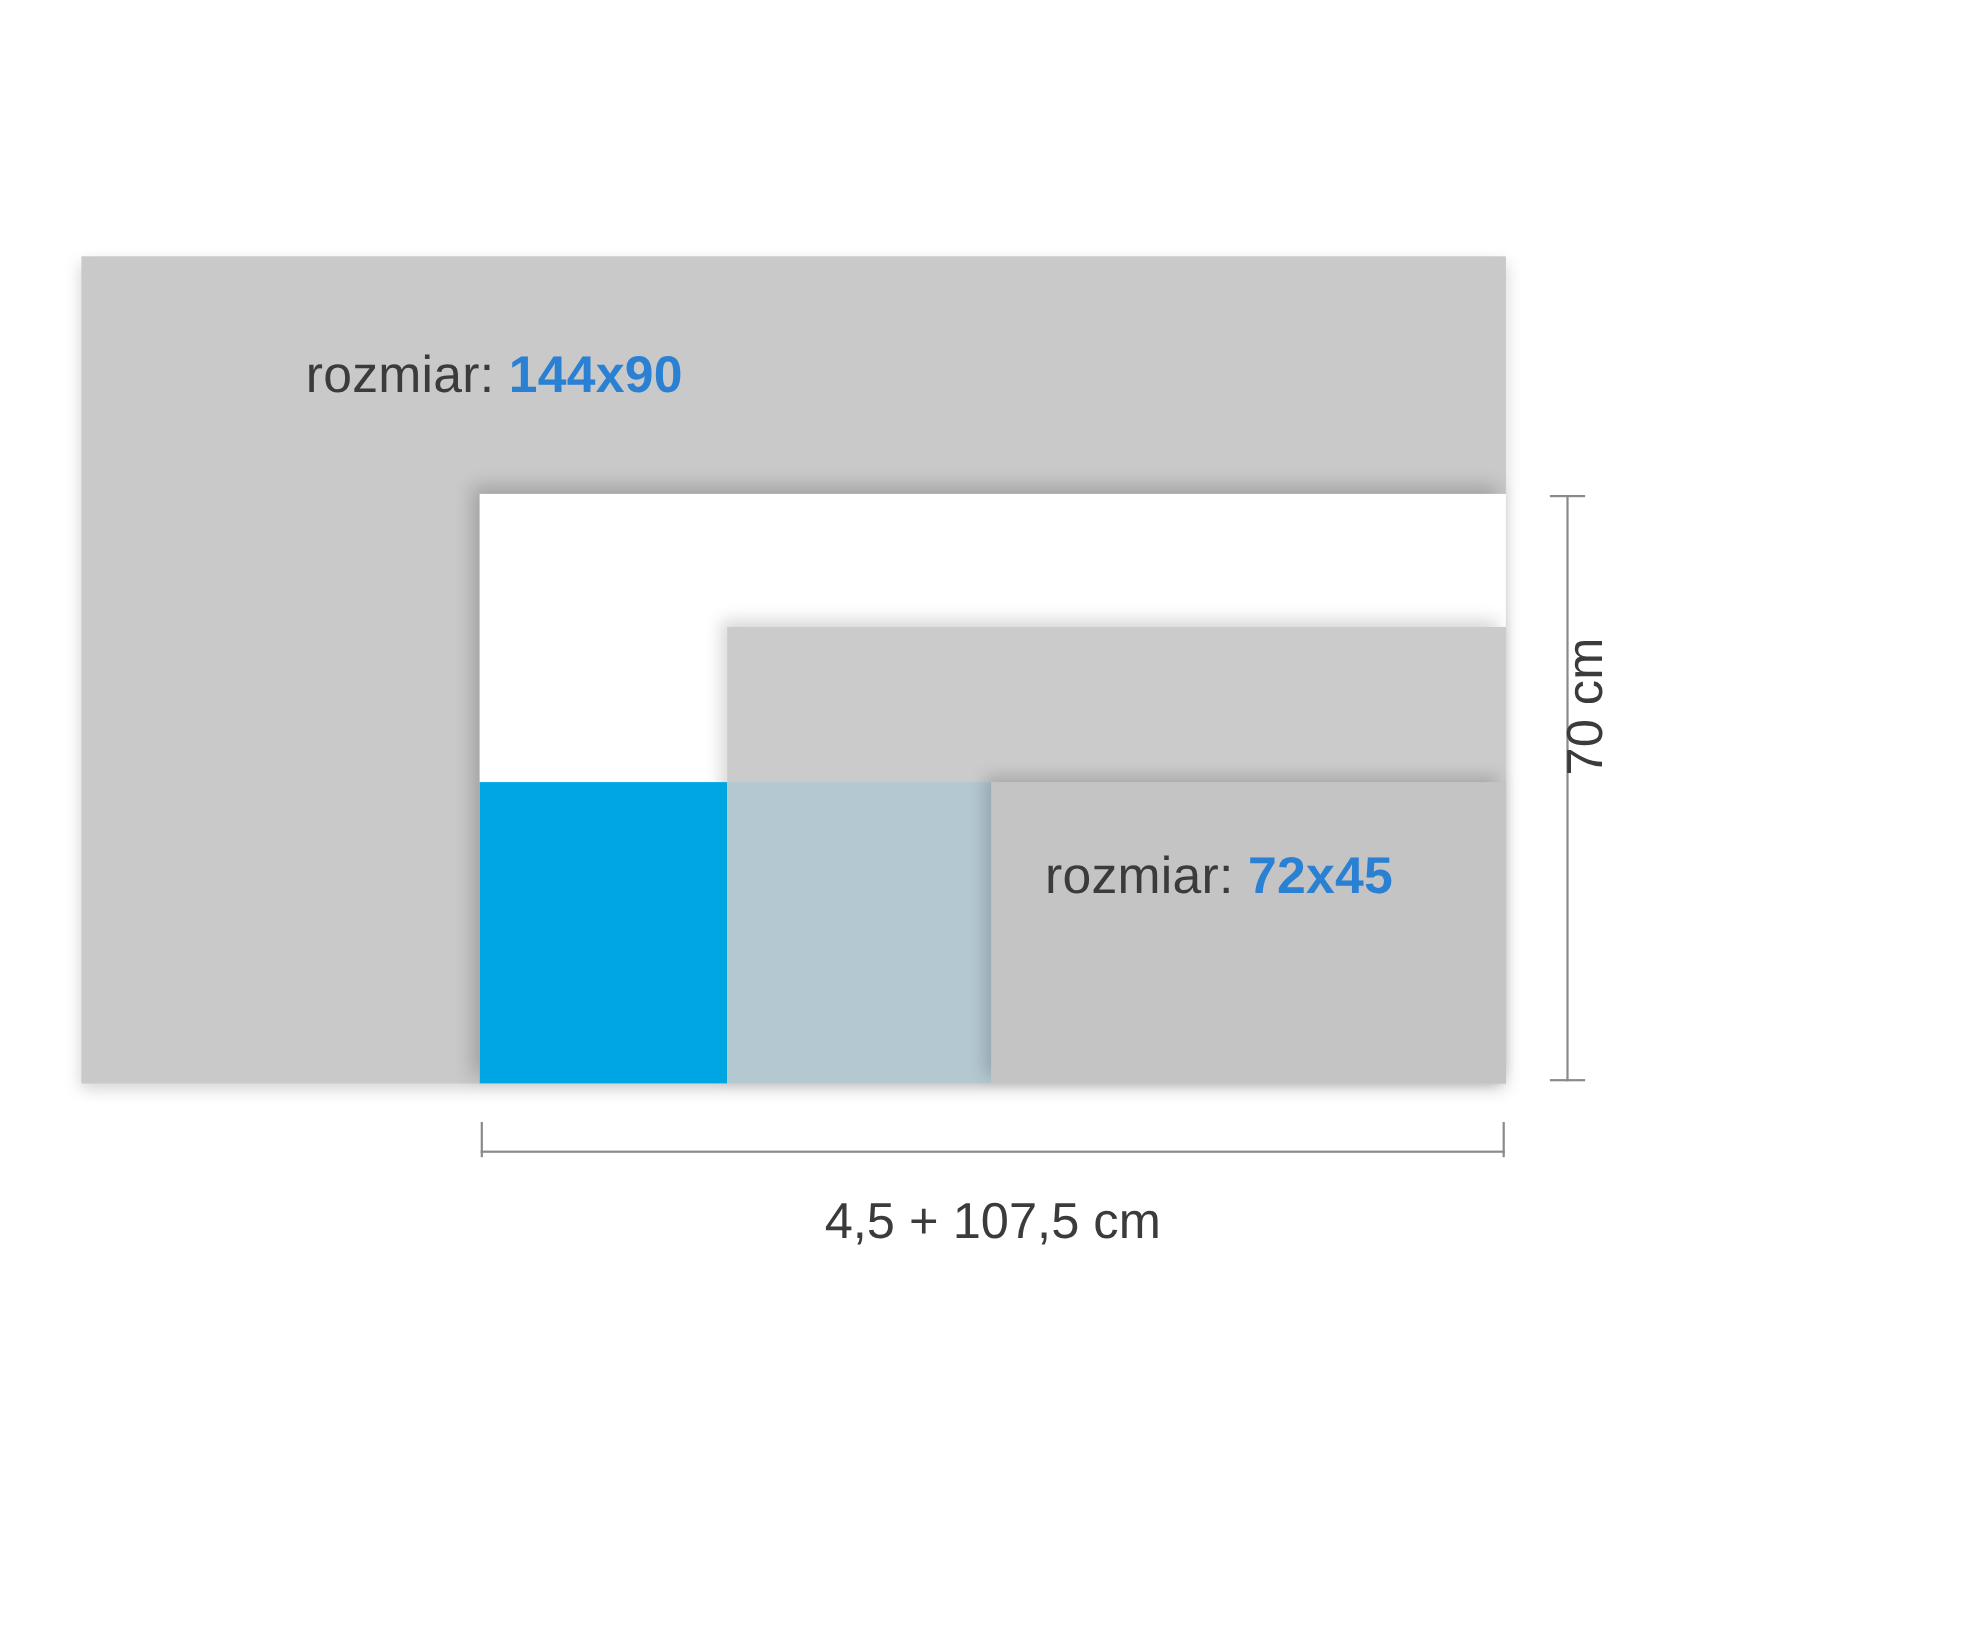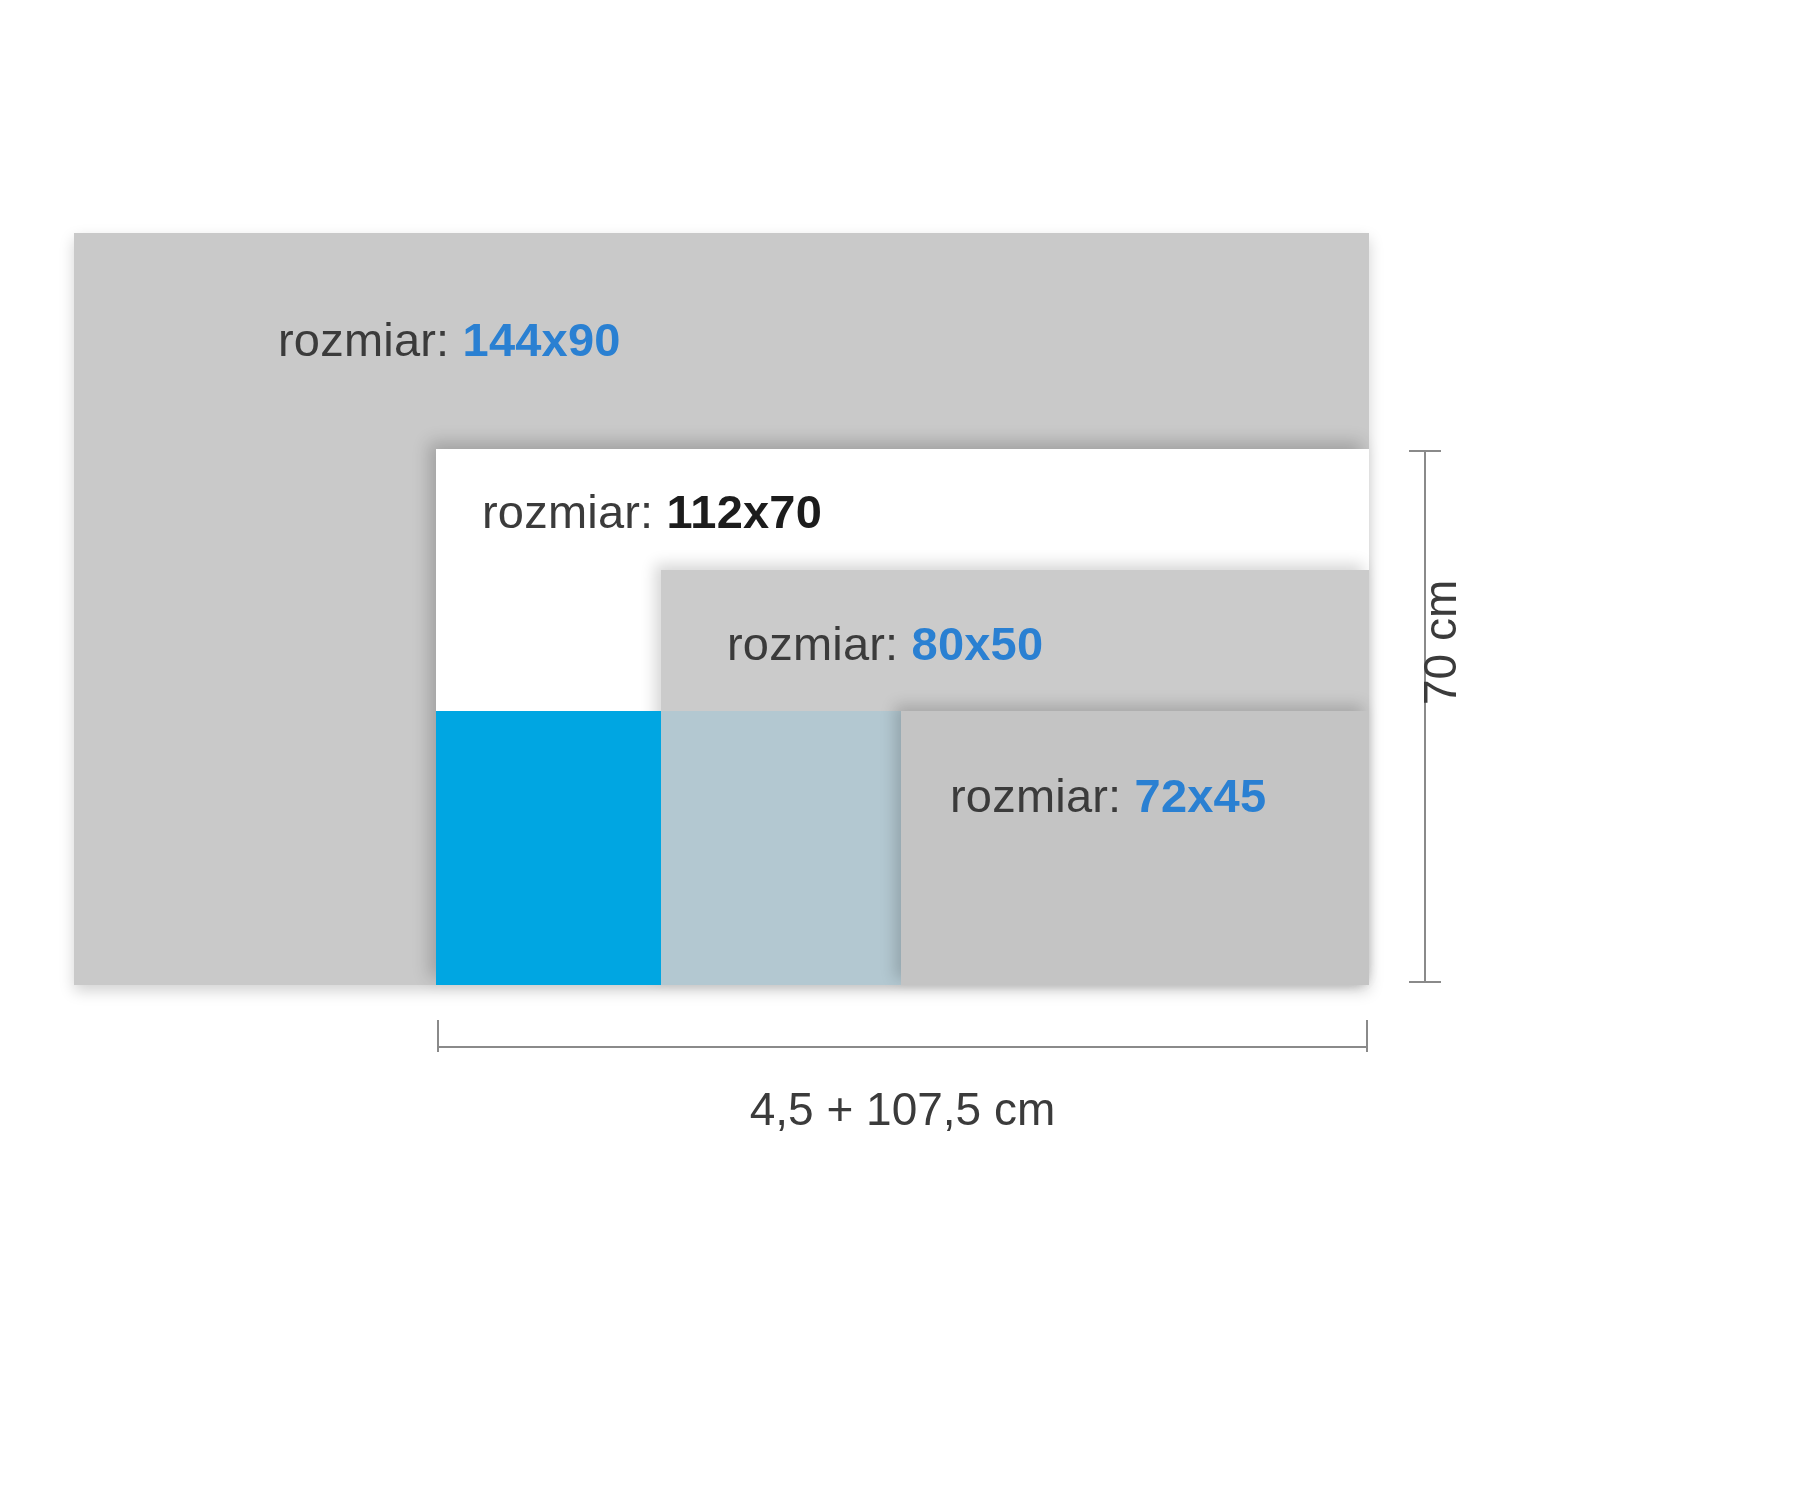--- a/index.html
+++ b/index.html
@@ -200,23 +200,21 @@
   <div class="panel" id="panel-80"></div>
 
   <div class="panel" id="overlap-blue"></div>
 
   <div class="panel" id="overlap-steel"></div>
 
   <div class="panel" id="panel-72"></div>
 
   <div class="panel-label" id="label-144"><span>rozmiar: </span><span class="val" style="color: rgb(42, 128, 210);">144x90</span></div>
 
-  <div class="panel-label" id="label-112"><span>rozmiar: </span><span class="val" style="color: rgb(28, 28, 28);">112x70</span></div>
-
-  <div class="panel-label" id="label-80"><span>rozmiar: </span><span class="val" style="color: rgb(42, 128, 210);">80x50</span></div>
+
 
   <div class="panel-label" id="label-72"><span>rozmiar: </span><span class="val" style="color: rgb(42, 128, 210);">72x45</span></div>
 
   <div class="bracket-line" id="vbracket-stem"></div>
   <div class="bracket-line" id="vbracket-top"></div>
   <div class="bracket-line" id="vbracket-bot"></div>
   <div id="vlabel">70 cm</div>
 
   <div class="bracket-line" id="hbracket-stem"></div>
   <div class="bracket-line" id="hbracket-left"></div>

